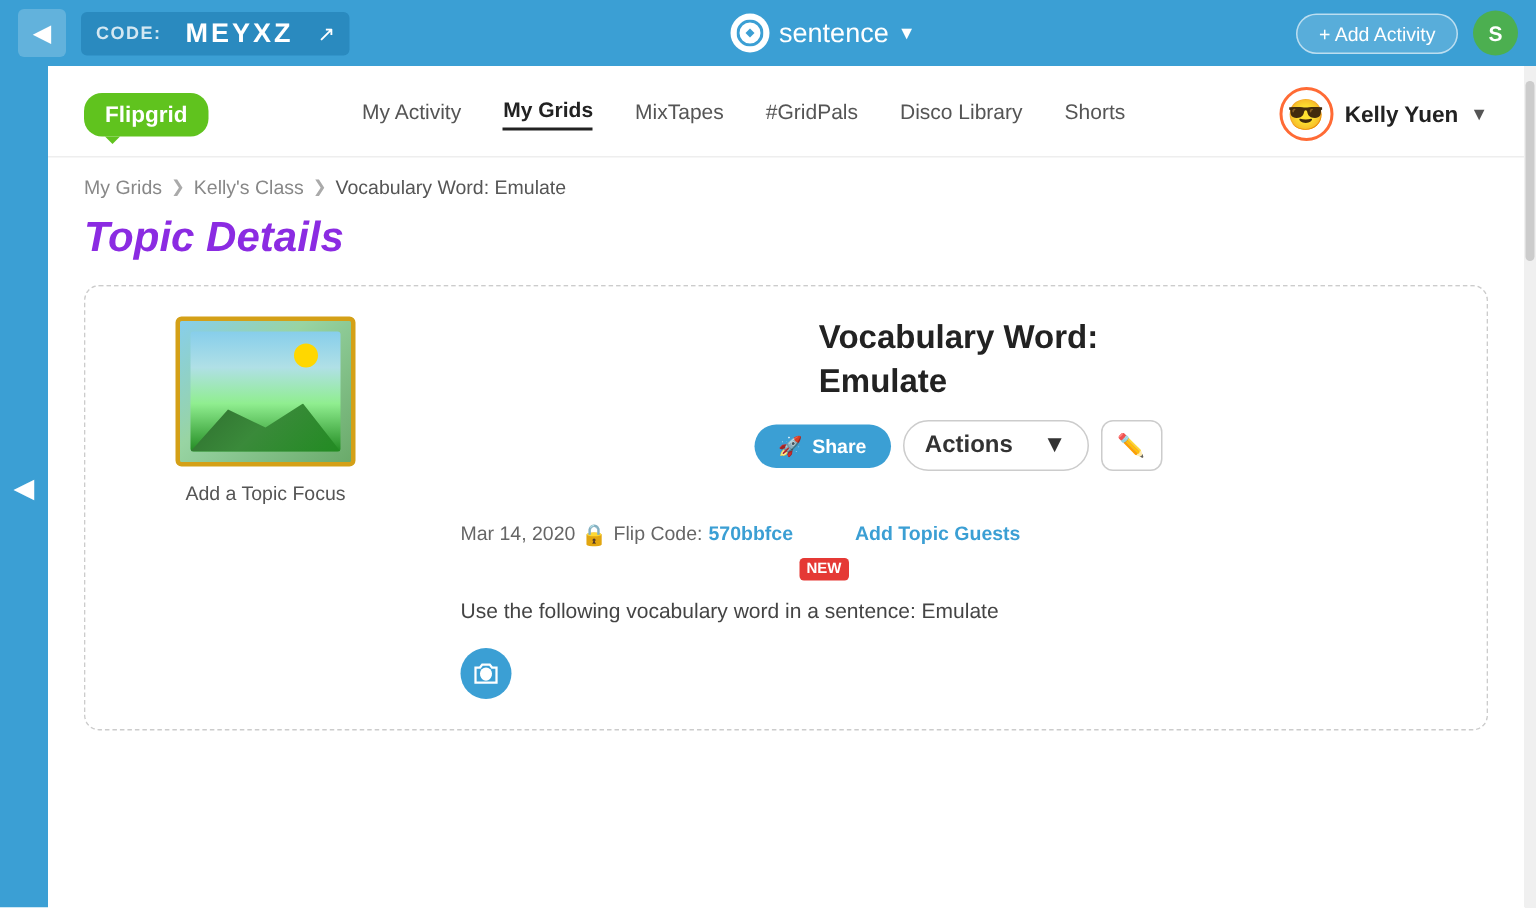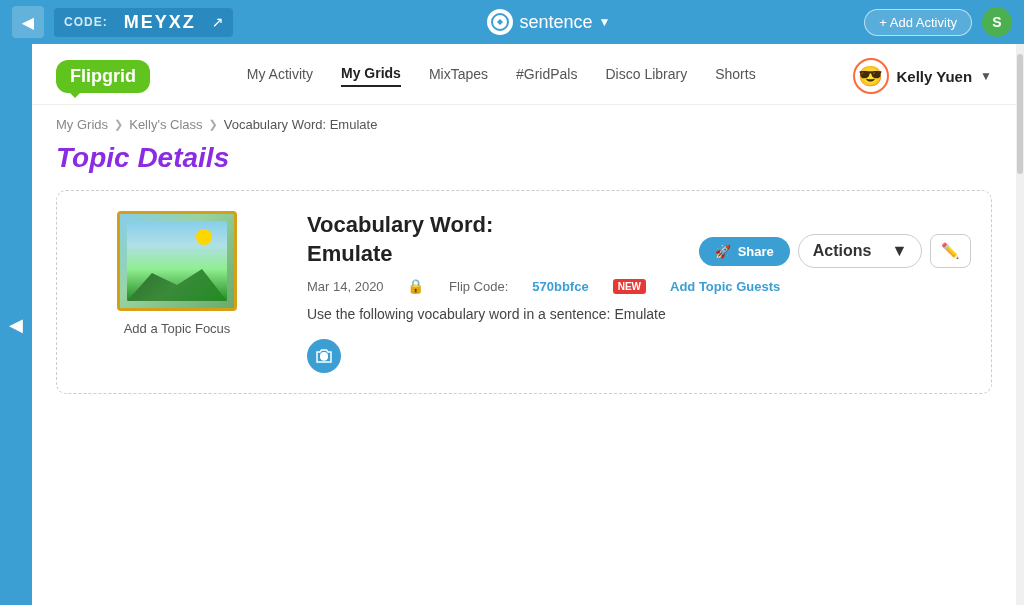--- a/index.html
+++ b/index.html
@@ -155,21 +155,21 @@
       justify-content: space-between;
       padding: 14px 24px 10px 24px;
       border-bottom: 1px solid #eee;
     }
     .flipgrid-logo {
       background: #60c31e;
       border-radius: 12px;
       padding: 6px 14px;
       color: white;
       font-weight: 700;
-      font-size: 18px;
+      font-size: 15px;
       position: relative;
     }
     .flipgrid-logo::after {
       content: '';
       position: absolute;
       bottom: -5px;
       left: 14px;
       width: 0;
       height: 0;
       border-left: 5px solid transparent;
@@ -303,24 +303,25 @@
     .topic-image-label {
       font-size: 13px;
       color: #555;
       font-weight: 500;
     }
     .topic-details {
       flex: 1;
     }
     .topic-header {
       display: flex;
-      align-items: flex-end;
+      align-items: center;
       justify-content: space-between;
       gap: 12px;
       margin-bottom: 10px;
+      flex-direction: column;
     }
     .topic-title {
       font-size: 22px;
       font-weight: 700;
       color: #222;
       line-height: 1.3;
     }
     .topic-actions {
       display: flex;
       align-items: center;
@@ -360,37 +361,38 @@
       padding: 7px 10px;
       font-size: 15px;
       cursor: pointer;
     }
     .topic-meta {
       font-size: 13px;
       color: #666;
       margin-bottom: 10px;
       display: flex;
       align-items: center;
-      gap: 24px;
+      gap: 4px;
       flex-wrap: wrap;
     }
     .lock-icon { font-size: 14px; }
     .flip-code-link {
       color: #3b9fd4;
       text-decoration: none;
       font-weight: 600;
       cursor: pointer;
     }
     .new-badge {
       background: #e53935;
       color: white;
       font-size: 10px;
       font-weight: 700;
       padding: 2px 5px;
       border-radius: 3px;
+      margin-top: 48px;
     }
     .add-guests-link {
       color: #3b9fd4;
       text-decoration: none;
       font-weight: 600;
       cursor: pointer;
     }
     .topic-description {
       font-size: 14px;
       color: #444;

